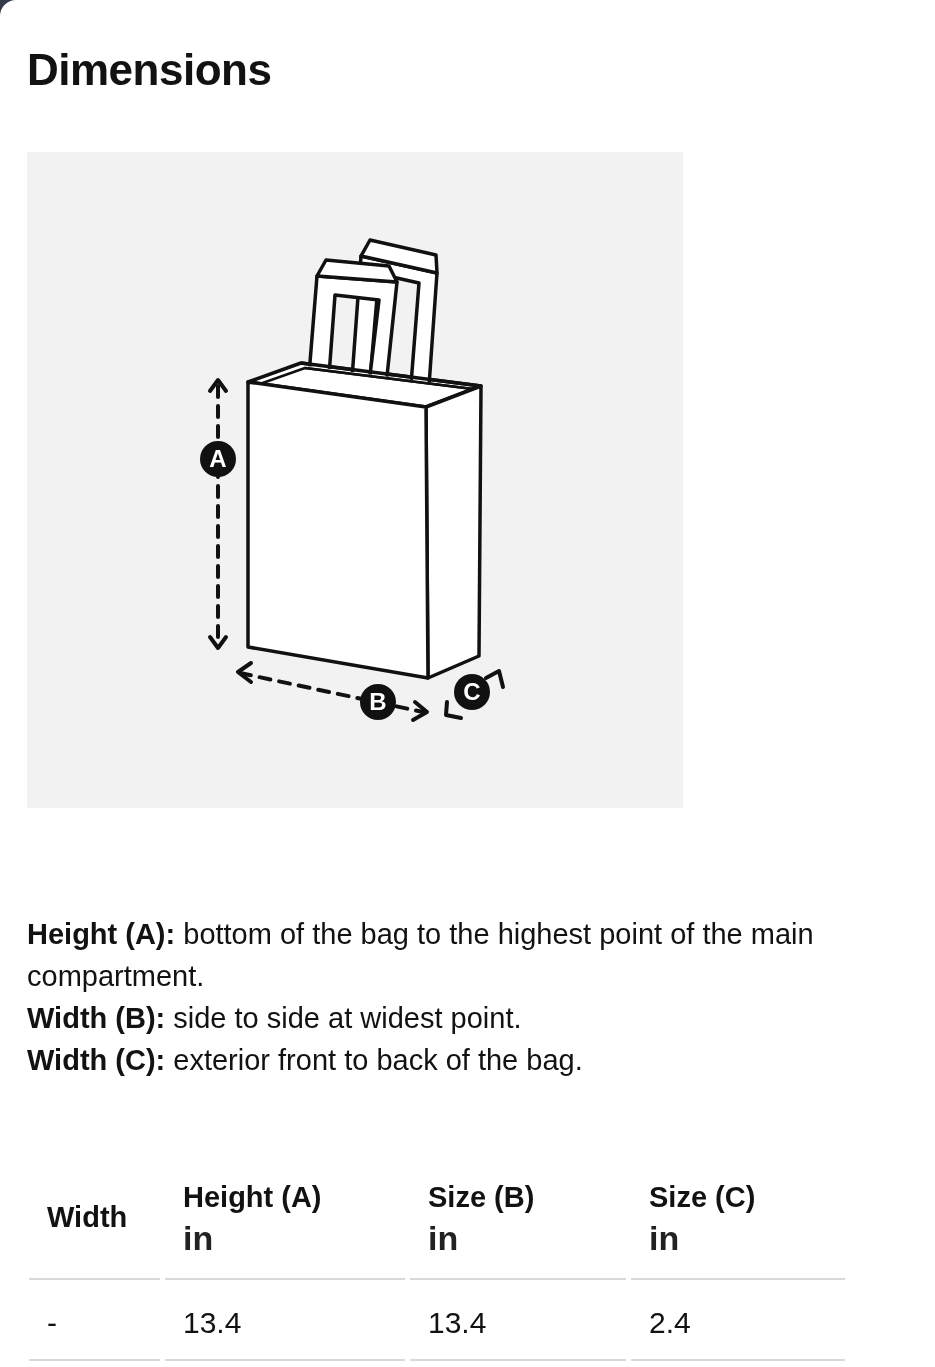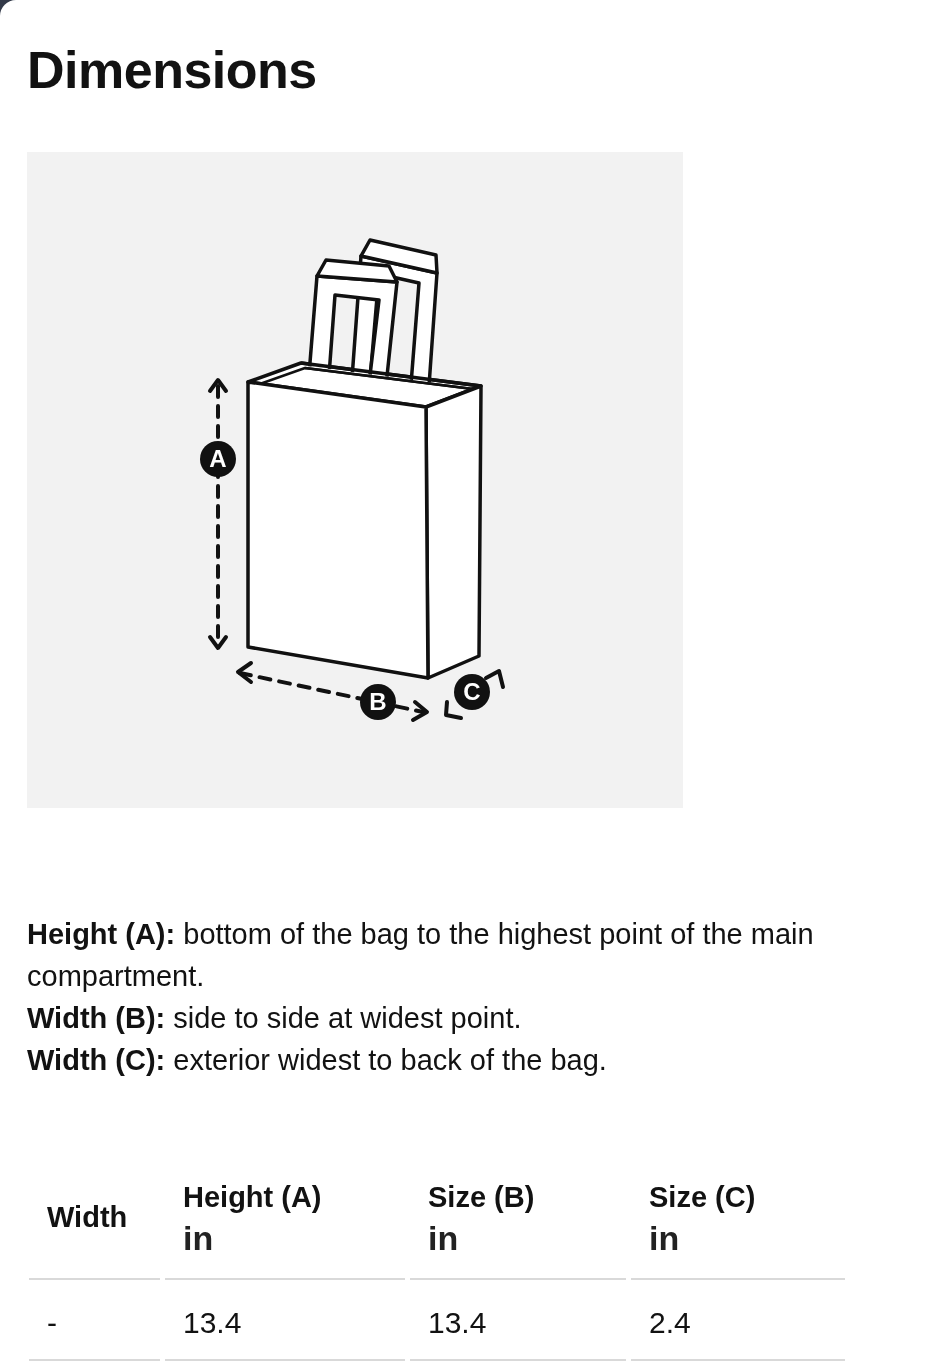--- a/index.html
+++ b/index.html
@@ -12,21 +12,21 @@
     overflow:hidden;
   }
   .sheet{
     position:absolute;inset:0;
     background:#ffffff;
     border-top-left-radius:16px;
   }
   .page-title{
     position:absolute;left:27px;top:46px;
     margin:0;
-    font-size:52px;font-weight:700;letter-spacing:-0.5px;
+    font-size:44px;font-weight:700;letter-spacing:-0.5px;
     line-height:48px;color:#121212;
   }
   .panel{
     position:absolute;left:27px;top:152px;
     width:656px;height:656px;
     background:#f2f2f2;
   }
   .panel svg{display:block;width:656px;height:656px;}
   .marker-letter{
     font-family:"Liberation Sans", sans-serif;
@@ -124,21 +124,21 @@
         <polyline points="420,550 419,563 434,566"></polyline>
       </g>
       <circle cx="445" cy="540" r="18" fill="#111111"></circle>
       <text x="445" y="548" class="marker-letter">C</text>
     </svg>
   </div>
 
   <div class="defs">
     <div class="def-row"><span class="term">Height (A):</span> <span>bottom of the bag to the highest point of the main compartment.</span></div>
     <div class="def-row"><span class="term">Width (B):</span> <span>side to side at widest point.</span></div>
-    <div class="def-row"><span class="term">Width (C):</span> <span>exterior widest to back of the bag.</span></div>
+    <div class="def-row"><span class="term">Width (C):</span> <span>exterior front to back of the bag.</span></div>
   </div>
 
   <table class="size-table">
     <colgroup>
       <col class="col-size">
         <col class="col-height">
         <col class="col-width">
         <col class="col-depth">
     </colgroup>
     <thead>

